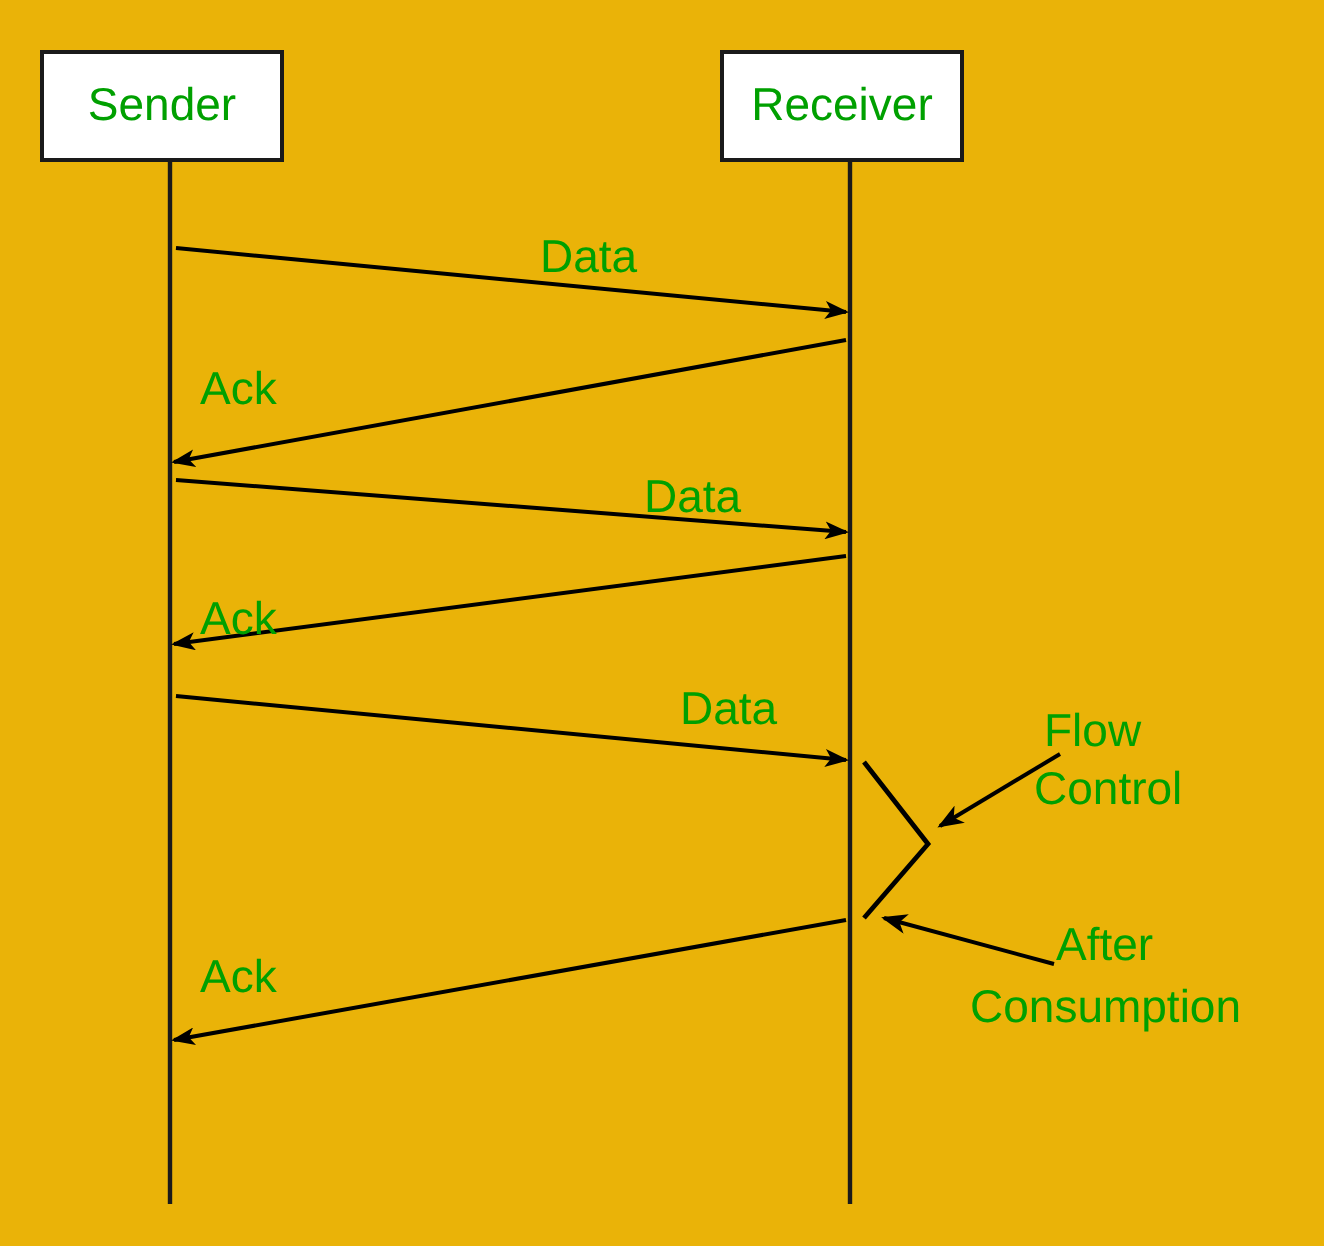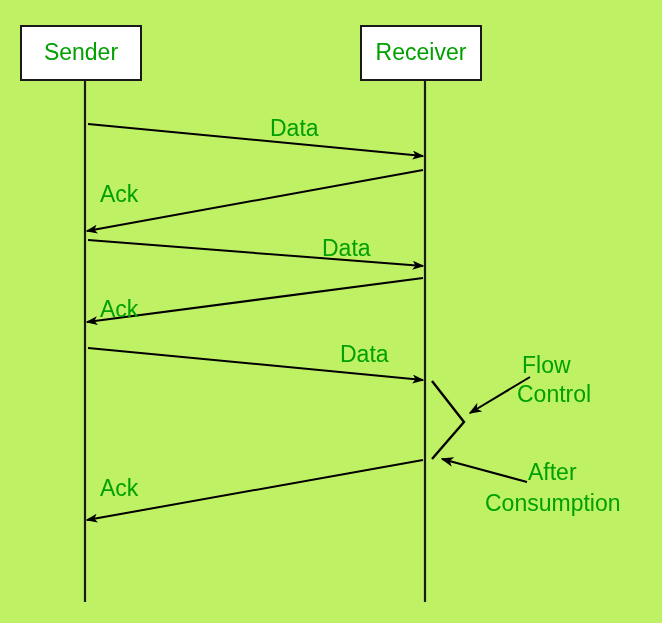--- a/index.html
+++ b/index.html
@@ -7,21 +7,21 @@
     padding: 0;
     background: #ffffff;
   }
   body {
     font-family: "Liberation Sans", sans-serif;
   }
   #diagram-root {
     position: relative;
     width: 662px;
     height: 623px;
-    background: #bef264;
+    background: #eab308;
     overflow: hidden;
   }
   #diagram-svg {
     position: absolute;
     top: 0;
     left: 0;
     width: 662px;
     height: 623px;
     display: block;
   }

